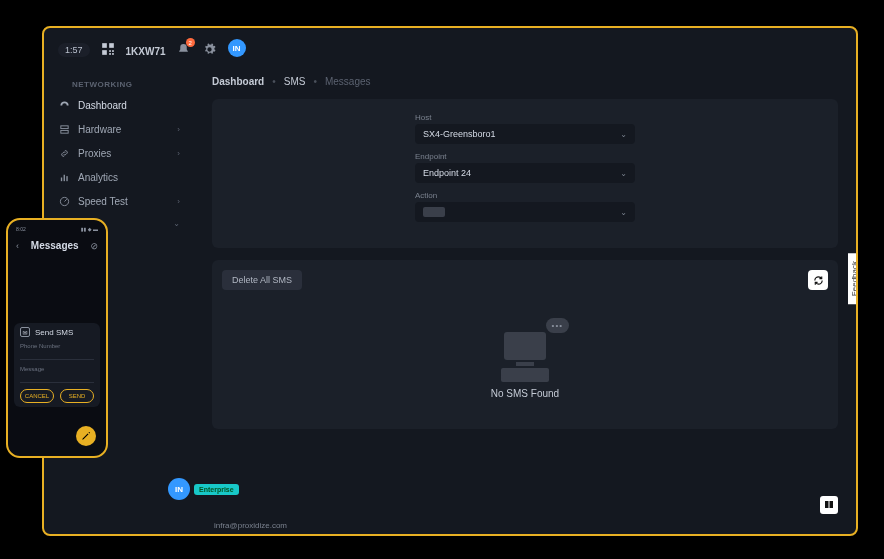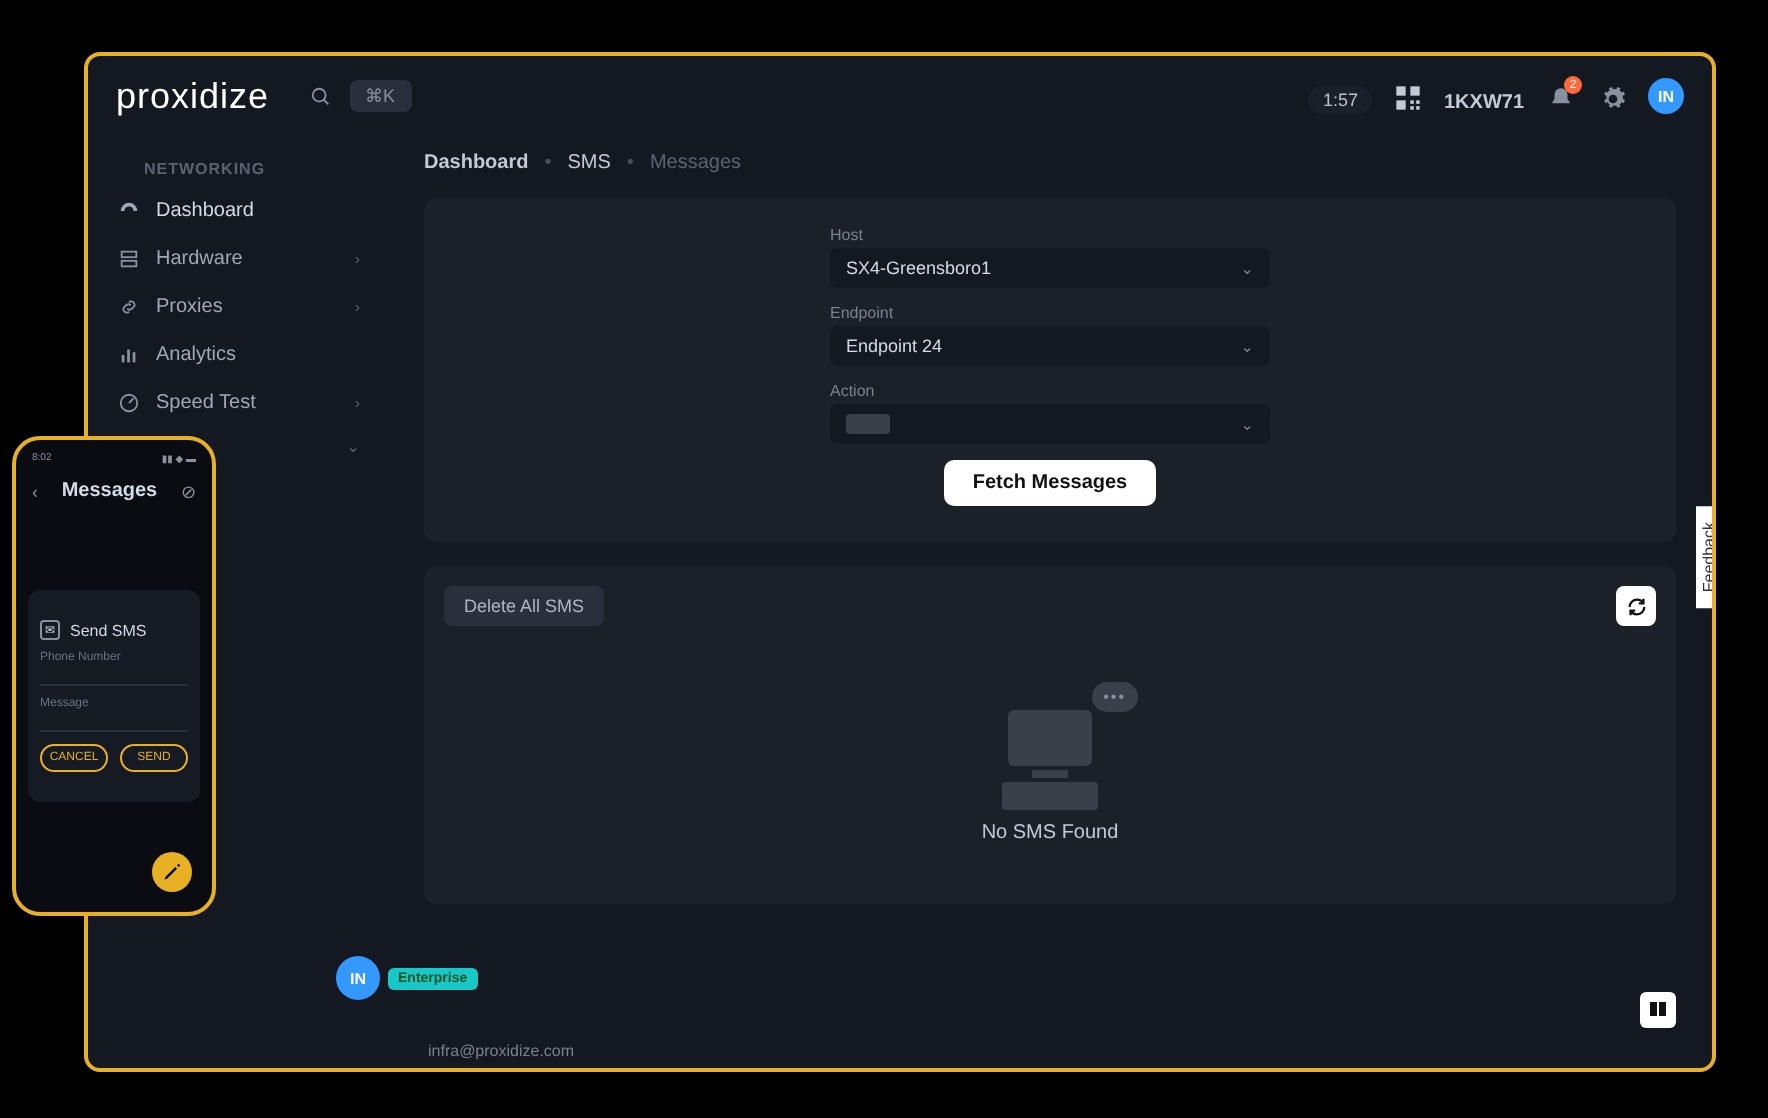--- a/index.html
+++ b/index.html
@@ -60,48 +60,34 @@
 .ent-av{width:22px;height:22px;border-radius:50%;background:#3398ff;color:#fff;font-size:8px;font-weight:700;display:flex;align-items:center;justify-content:center}
 .ent-badge{background:#18c8c8;color:#052;font-size:7px;font-weight:700;padding:2px 5px;border-radius:3px}
 .book-icon{position:absolute;bottom:20px;right:18px;width:18px;height:18px;background:#fff;border-radius:3px;display:flex;align-items:center;justify-content:center;font-size:11px}
 
 
 .phone{position:absolute;top:218px;left:6px;width:102px;height:240px;background:#0a0c12;border:2px solid #e8b023;border-radius:14px;padding:6px;overflow:hidden;z-index:5}
 .status-bar{height:8px;display:flex;justify-content:space-between;color:#8a919e;font-size:5px;padding:0 2px}
 .phone-header{display:flex;align-items:center;justify-content:space-between;padding:6px 2px 4px 2px}
 .phone-title{color:#d5dbe6;font-size:10px;font-weight:600}
 .phone-icon{color:#8a919e;font-size:9px}
-.send-card{background:#161a23;border-radius:6px;padding:15px 6px;margin-top:40px}
+.send-card{background:#161a23;border-radius:6px;padding:4px 6px;margin-top:68px}
 .send-header{display:flex;align-items:center;gap:5px;color:#d5dbe6;font-size:8px;margin-bottom:6px}
 .msg-icon{width:10px;height:10px;border:1px solid #8a919e;border-radius:2px;display:flex;align-items:center;justify-content:center;font-size:6px}
 .p-label{color:#6b7280;font-size:6px;margin-bottom:1px}
 .p-input{border:none;border-bottom:1px solid #2a2f3b;background:transparent;height:10px;width:100%;margin-bottom:6px}
 .p-btns{display:flex;gap:6px;margin-top:6px}
 .p-btn{flex:1;border:1px solid #e8b023;background:transparent;color:#e8b023;font-size:6px;padding:3px 0;border-radius:10px;text-align:center;cursor:pointer}
 .fab{position:absolute;bottom:10px;right:10px;width:20px;height:20px;border-radius:50%;background:#e8b023;display:flex;align-items:center;justify-content:center;font-size:10px;color:#000}
 </style>
 </head>
 <body>
 
 <div class="desktop">
   <div class="topbar">
-    <div style="display:flex;align-items:center;gap:18px">
-      <div class="logo">proxidize</div>
-      <div class="topbar-center">
-        <span class="icon-btn">
-          <svg width="11" height="11" viewBox="0 0 24 24" fill="none" stroke="#8a919e" stroke-width="2">
-              <circle cx="10" cy="10" r="7"></circle>
-              <line x1="20" y1="20" x2="15" y2="15"></line>
-            </svg>
-        </span>
-        <div class="search-box">
-            <span>⌘K</span>
-          </div>
-      </div>
-    </div>
     <div class="topbar-right">
       <div class="pill">1:57</div>
       <span class="icon-btn">
         <svg width="14" height="14" viewBox="0 0 24 24" fill="#c4cad5">
             <rect x="2" y="2" width="8" height="8"></rect>
             <rect x="14" y="2" width="8" height="8"></rect>
             <rect x="2" y="14" width="8" height="8"></rect>
             <rect x="14" y="14" width="3" height="3"></rect>
             <rect x="19" y="14" width="3" height="3"></rect>
             <rect x="14" y="19" width="3" height="3"></rect>
@@ -206,21 +192,20 @@
           <div class="select">
             <span>Endpoint 24</span>
             <span class="chev">⌄</span>
           </div>
           <div class="field-label">Action</div>
           <div class="select">
             <span class="action-chip"></span>
             <span class="chev">⌄</span>
           </div>
         </div>
-        <button class="fetch-btn">Fetch Messages</button>
       </div>
 
       <div class="table-panel">
         <div class="table-top">
           <button class="del-btn">Delete All SMS</button>
           <div class="reload-btn">
             <svg width="11" height="11" viewBox="0 0 24 24" fill="none" stroke="#111" stroke-width="2.5">
                 <path d="M4 12a8 8 0 018-8 8 8 0 017 4M20 12a8 8 0 01-8 8 8 8 0 01-7-4"></path>
                 <path d="M19 3v5h-5M5 21v-5h5"></path>
               </svg>

